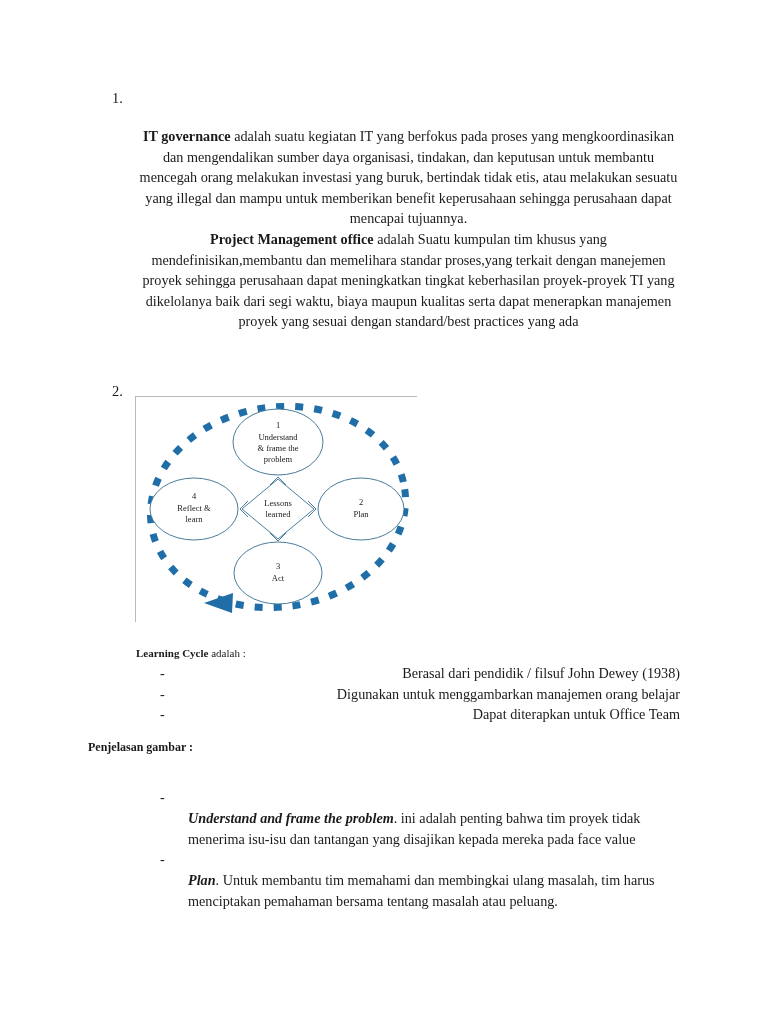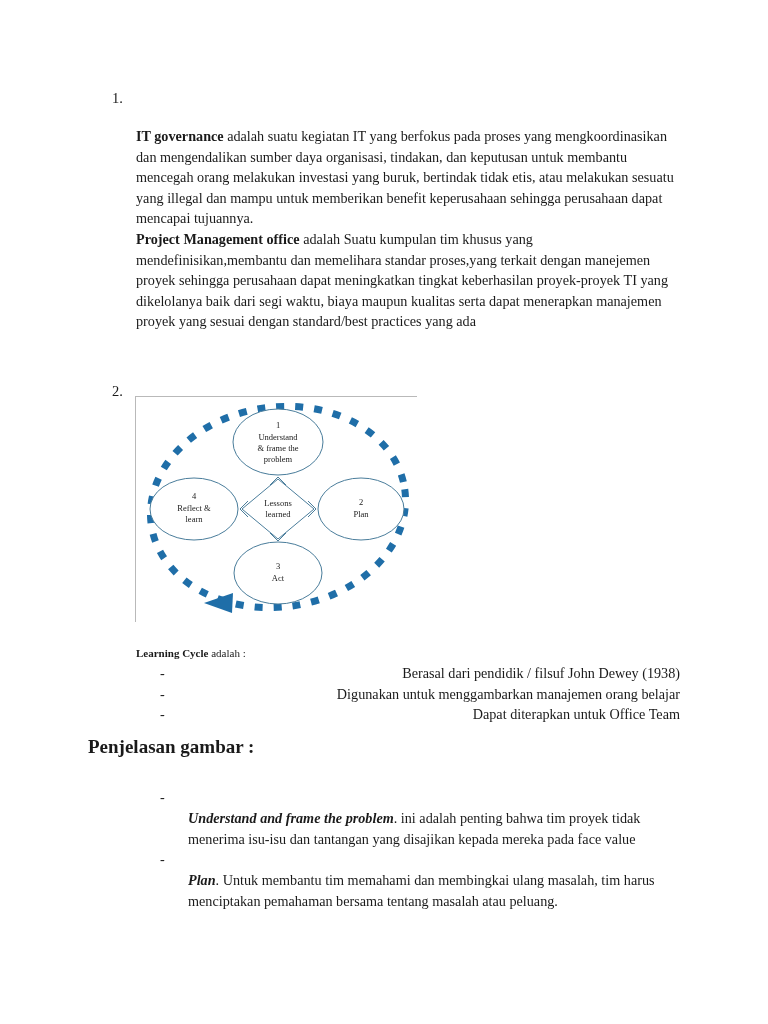--- a/index.html
+++ b/index.html
@@ -44,21 +44,21 @@
   #q2 { left: 112px; top: 381px; width: 580px; }
 
   
   .body-block {
     position: absolute;
     left: 136px;
     top: 126px;
     width: 545px;
     font-size: 14.2px;
     line-height: 20.6px;
-    text-align: left;
+    text-align: center;
   }
   .body-block p { margin: 0; }
   b, .b { font-weight: bold; }
   i, .i { }
   .bi { font-weight: bold; font-style: italic; }
 
   
   .figure {
     position: absolute;
     left: 135px;
@@ -94,21 +94,21 @@
   .dash-mark {
     flex: 0 0 28px;
     width: 28px;
   }
   .dash-body { flex: 1 1 auto; text-align: right; }
 
   .penjelasan {
     position: absolute;
     left: 88px;
     top: 737px;
-    font-size: 19px;
+    font-size: 12px;
     font-weight: bold;
     line-height: 20px;
   }
 
   .expl-list {
     position: absolute;
     left: 160px;
     top: 787px;
     width: 510px;
   }

